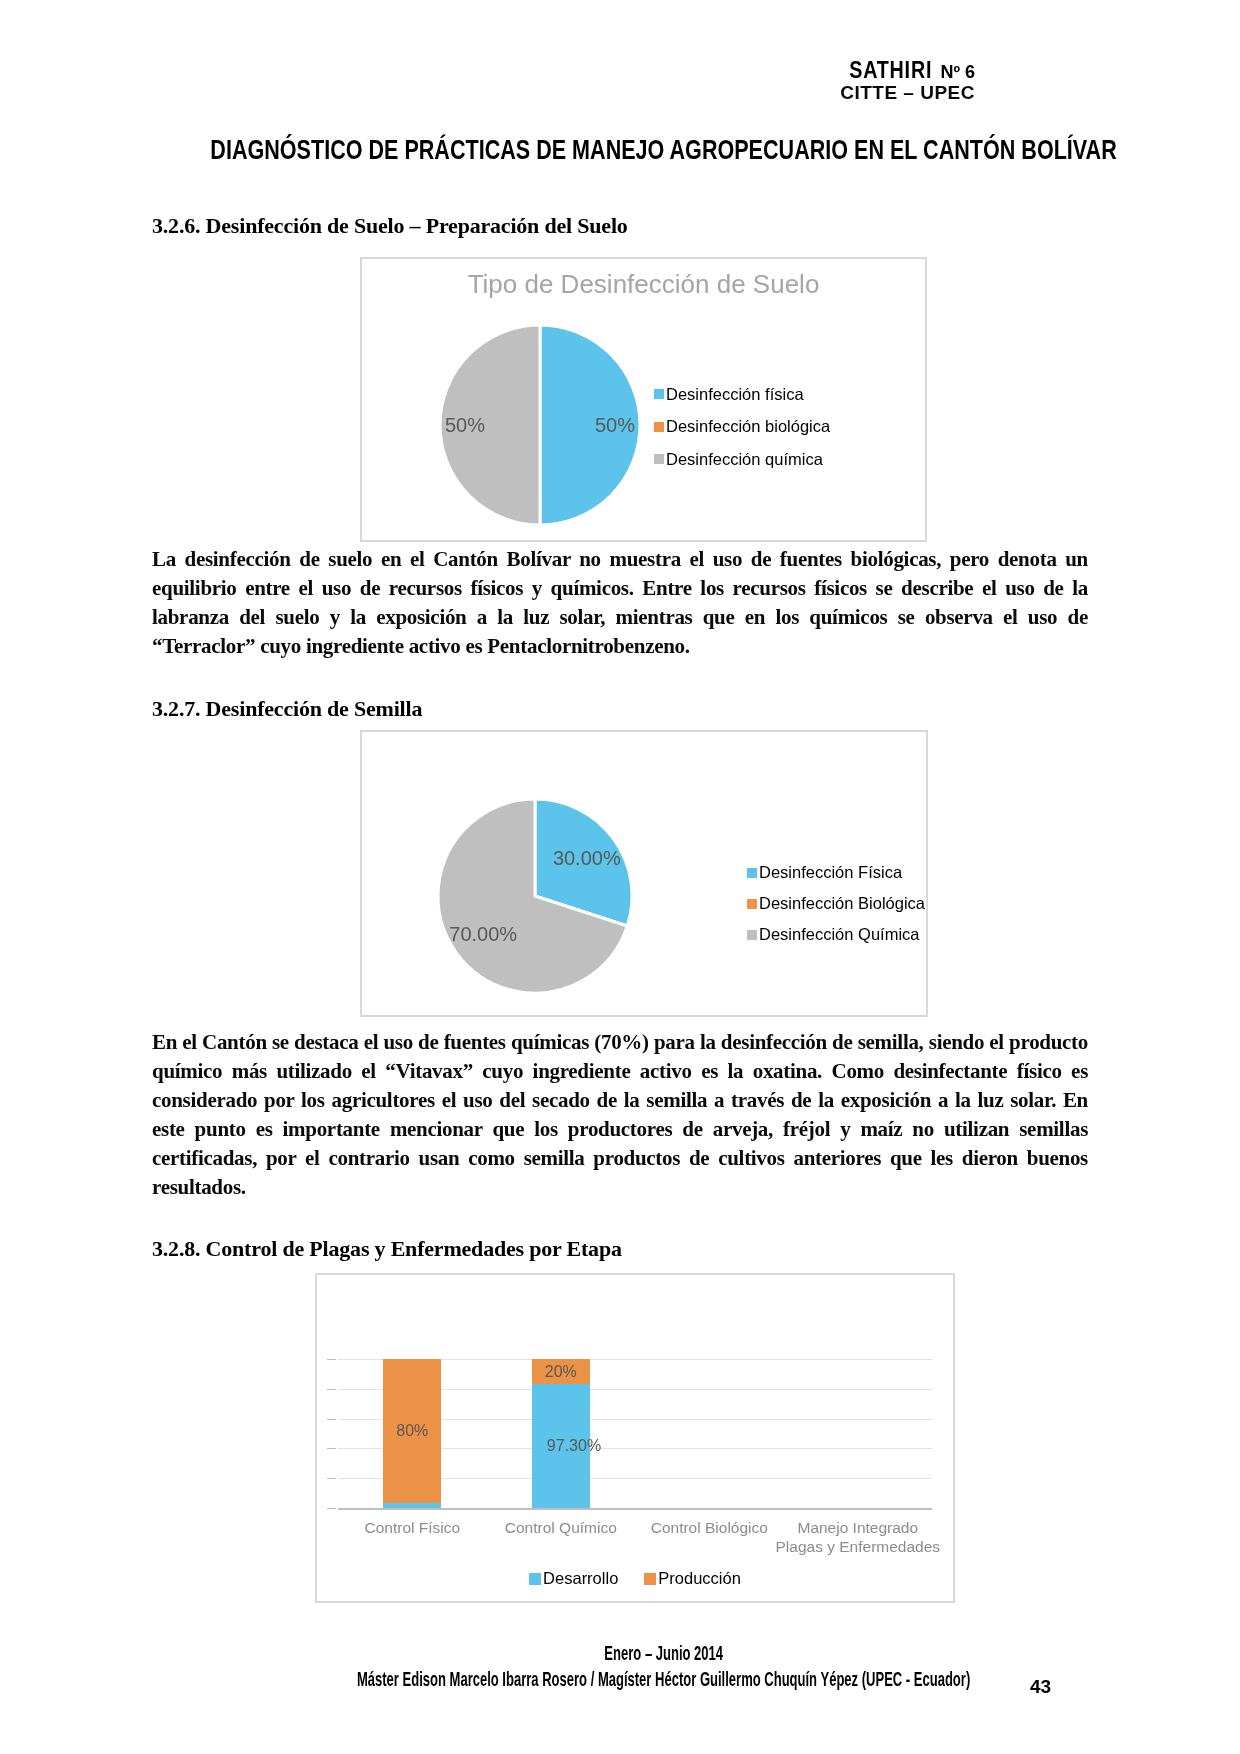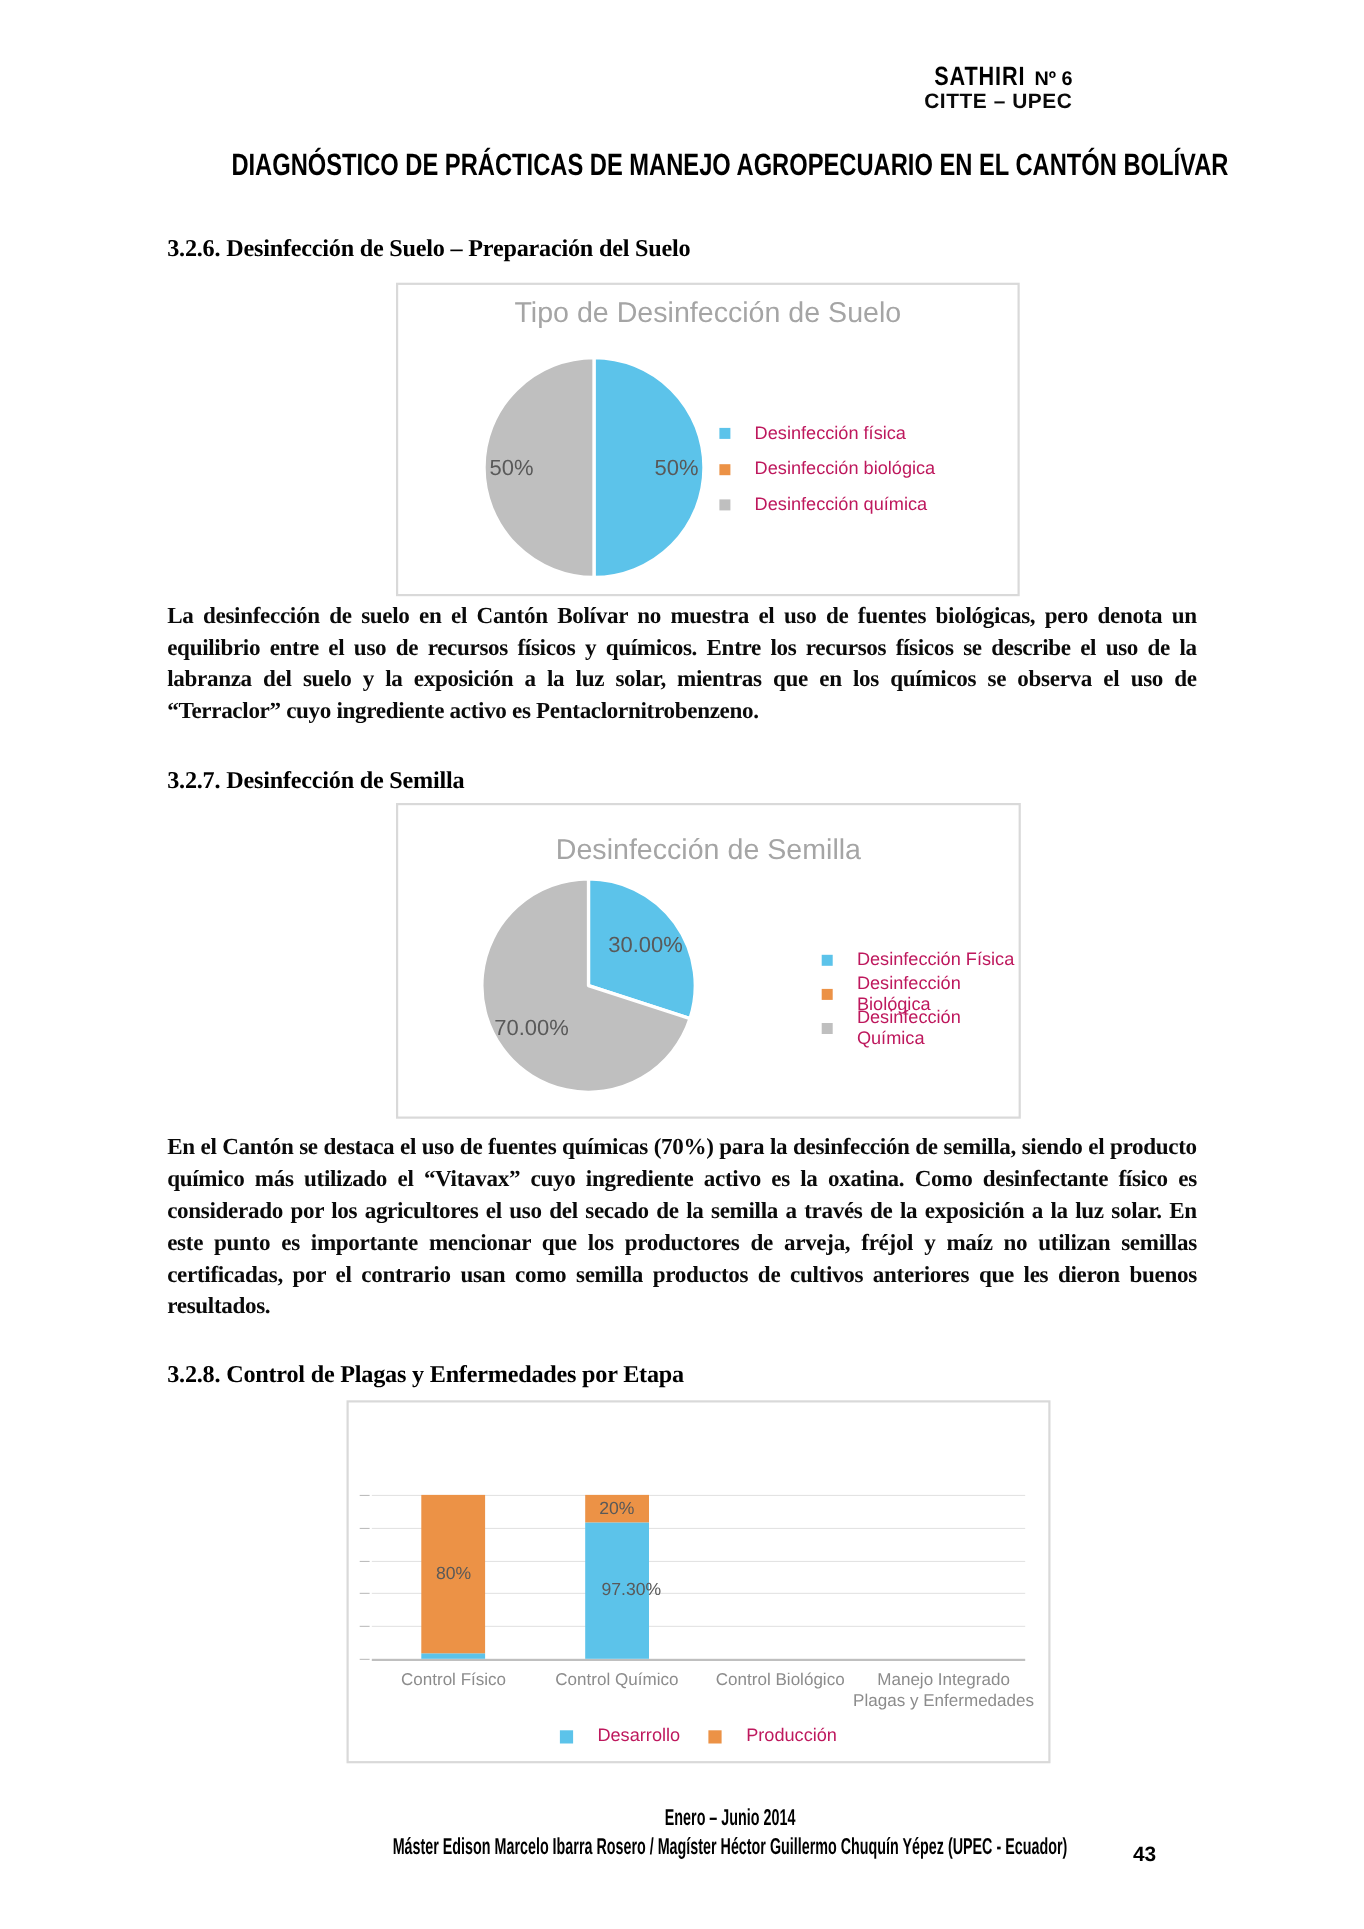--- a/index.html
+++ b/index.html
@@ -27,21 +27,21 @@
           text-align:justify; letter-spacing:-0.3px; }
 
   
   .chart-frame { position:absolute; background:#fff; border:2px solid #D9D9D9; box-sizing:border-box; }
   .chart-title { position:absolute; left:0; right:0; text-align:center; color:#A5A5A5;
                  font-size:26px; line-height:1.17; }
   .chart-title.small { font-size:23px; }
 
   
   .legend-col { position:absolute; }
-  .legend-item { display:flex; align-items:center; gap:22px; color:#be185d; font-size:16.5px; }
+  .legend-item { display:flex; align-items:center; gap:2px; color:#000000; font-size:16.5px; }
   .legend-swatch { width:10px; height:10px; flex:0 0 10px; }
   .legend-row { position:absolute; left:0; right:0; display:flex; justify-content:center; gap:26px; }
   .legend-row .legend-swatch { width:12px; height:12px; flex-basis:12px; }
 
   
   .gridline { position:absolute; height:1px; background:#E3E3E3; }
   .axis-line { position:absolute; height:2px; background:#BFBFBF; }
   .tickmark { position:absolute; width:9px; height:1px; background:#BDBDBD; }
   .bar-seg { position:absolute; }
   .bar-label { position:absolute; width:90px; text-align:center; font-size:16px; color:#595959; }
@@ -90,21 +90,20 @@
           <span>Desinfección química</span>
         </div>
       </div>
   </div>
 
   <div class="para" style="top:545px;">La desinfección de suelo en el Cantón Bolívar no muestra el uso de fuentes biológicas, pero denota un equilibrio entre el uso de recursos físicos y químicos. Entre los recursos físicos se describe el uso de la labranza del suelo y la exposición a la luz solar, mientras que en los químicos se observa el uso de “Terraclor” cuyo ingrediente activo es Pentaclornitrobenzeno.</div>
 
   <div class="sec-heading" style="top:696px;">3.2.7. Desinfección de Semilla</div>
 
   <div class="chart-frame" style="left:360px; top:730px; width:568px; height:287px;">
-    <div class="chart-title" style="top:25px;">Desinfección de Semilla</div>
     <svg width="564" height="283">
         <path d="M173,164 L173.0,67.0 A97,97 0 0 1 265.3,194.0 Z" fill="#5CC3EA" stroke="#ffffff" stroke-width="3" stroke-linejoin="round"></path>
         <text x="224.8" y="126.4" text-anchor="middle" dy="0.35em" fill="#595959" font-size="20">30.00%</text>
         <path d="M173,164 L265.3,194.0 A97,97 0 1 1 173.0,67.0 Z" fill="#BFBFBF" stroke="#ffffff" stroke-width="3" stroke-linejoin="round"></path>
         <text x="121.2" y="201.6" text-anchor="middle" dy="0.35em" fill="#595959" font-size="20">70.00%</text>
       </svg>
     <div class="legend-col" style="left:385px; top:125px;">
         <div class="legend-item" style="height: 31px;">
           <span class="legend-swatch" style="background: rgb(92, 195, 234);"></span>
           <span>Desinfección Física</span>

